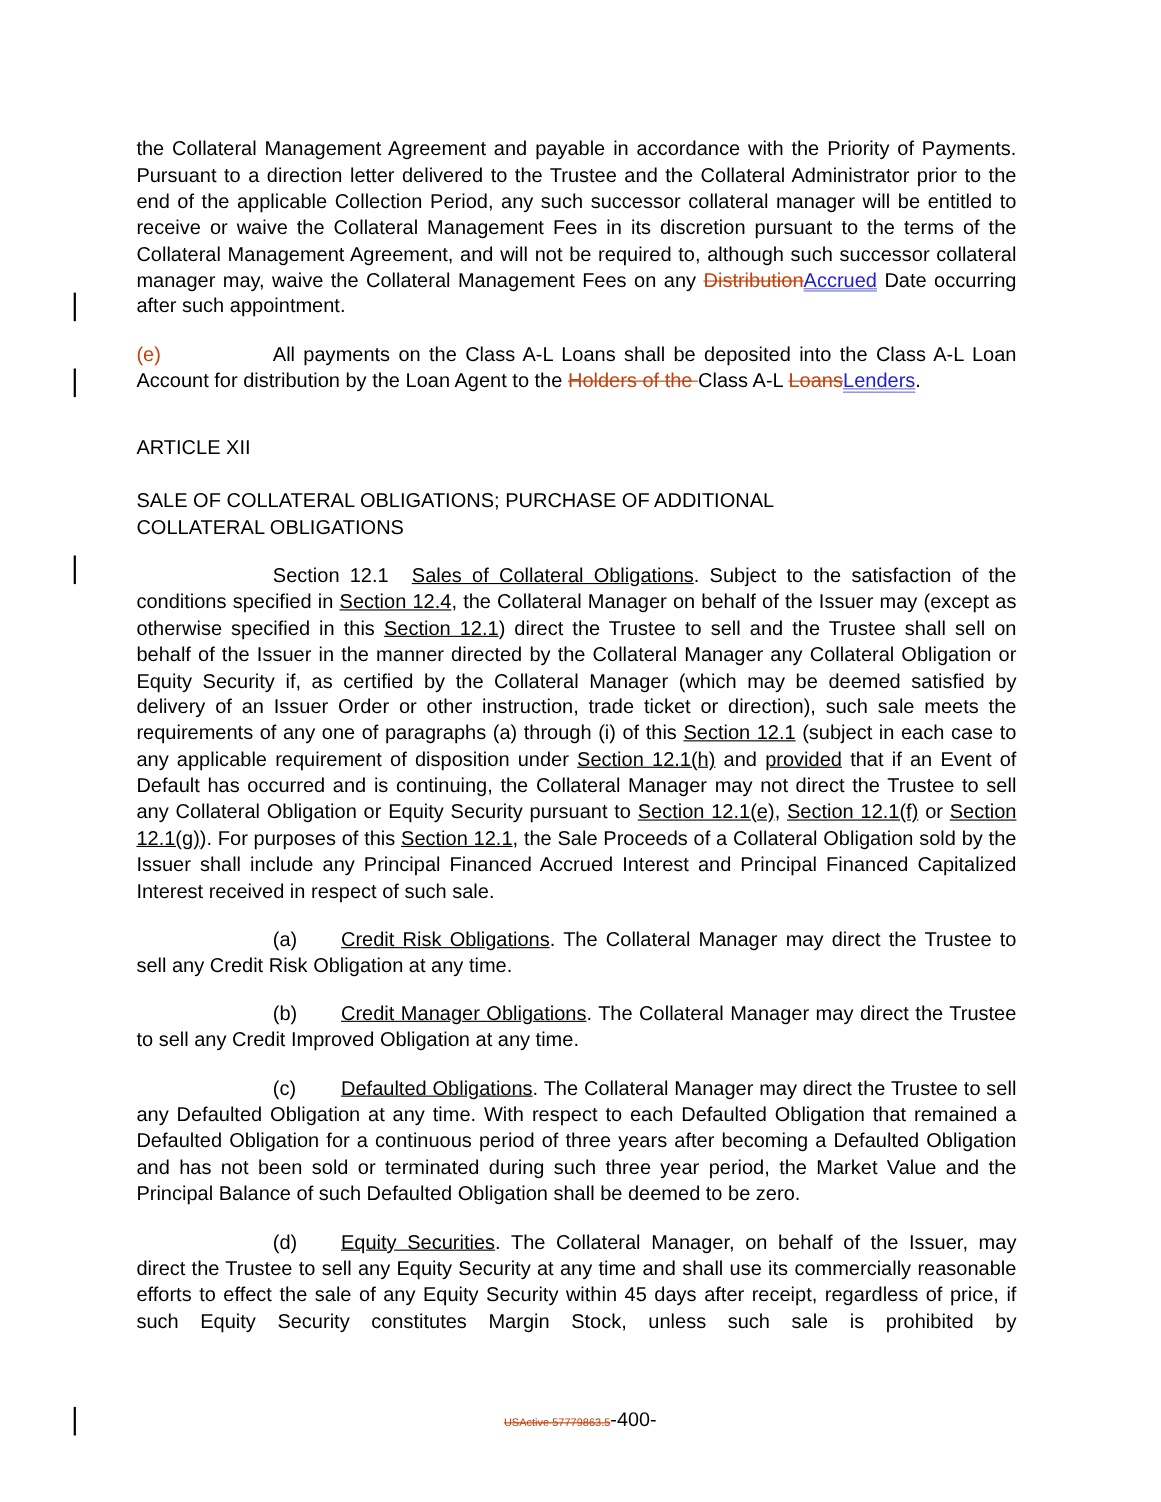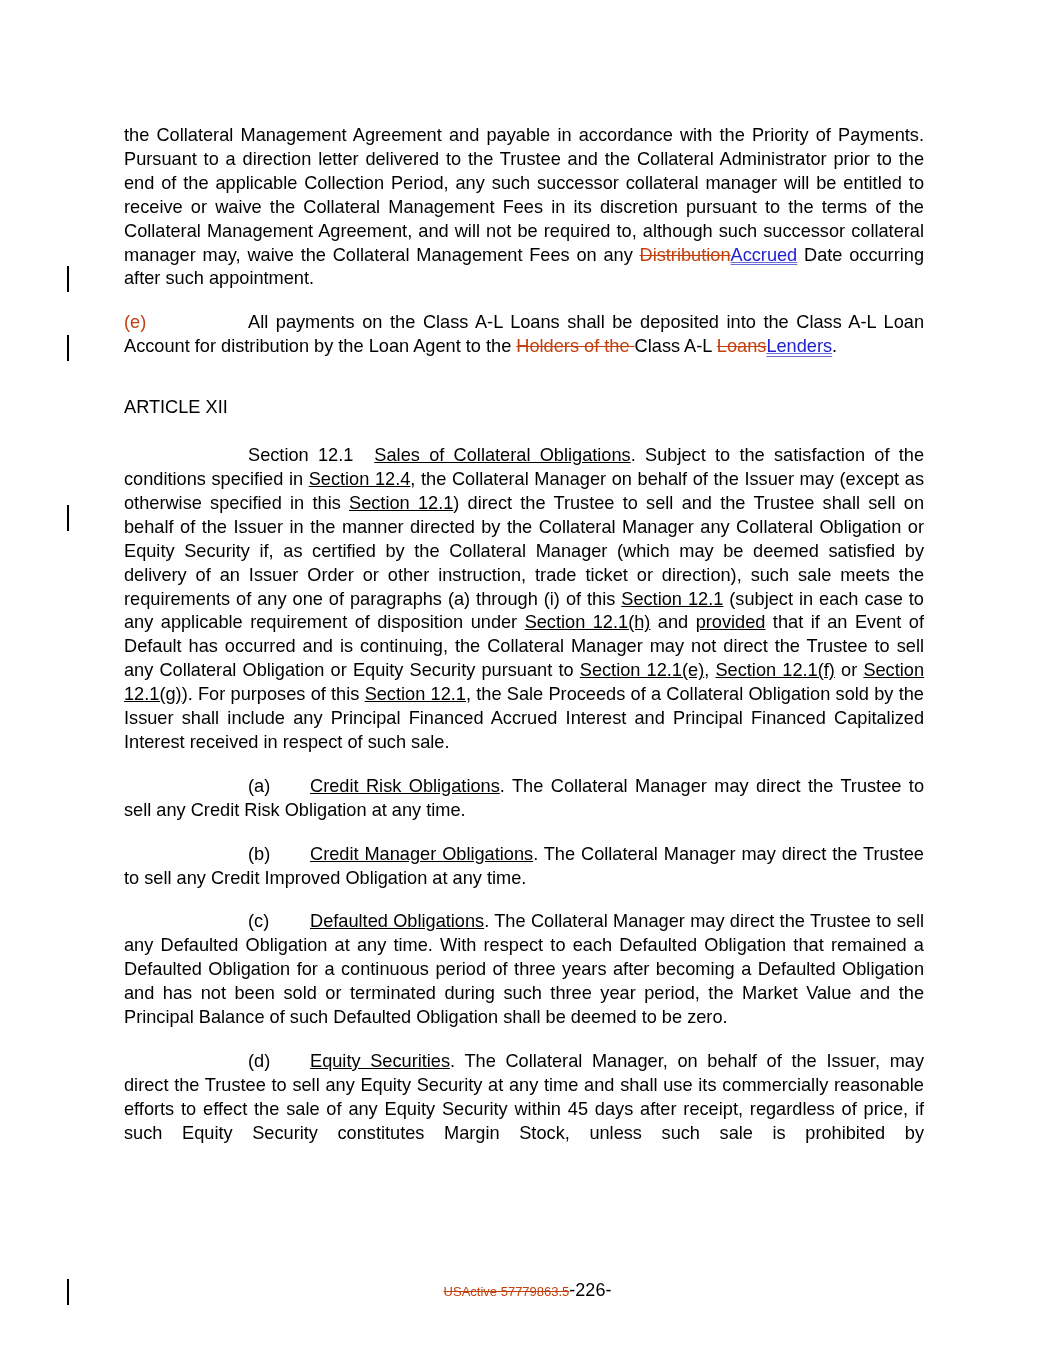--- a/index.html
+++ b/index.html
@@ -9,21 +9,21 @@
   .p { text-align: justify; margin: 0; }
   .just-last { text-align-last: justify; }
   .del { color: #c2410c; text-decoration: line-through; }
   .ins { color: #2020d0; text-decoration: underline double; text-decoration-color: #6a6ad8; }
   .u { text-decoration: underline; }
   .center { text-align: left; margin: 0; }
   .changebar { position: absolute; left: 67px; width: 2px; background: #000; }
   .indent { display: inline-block; width: 124px; }
   .tab { display: inline-block; width: 62px; }
   .footer { position: absolute; top: 1280px; left: 0; width: 1055px; text-align: center; font-size: 18px; }
-  .footer .del { font-size: 13px; }
+  .footer .del { font-size: 10px; }
 </style>
 </head>
 <body>
 
 <div class="changebar" style="top:266px;height:26px;"></div>
 <div class="changebar" style="top:335px;height:26px;"></div>
 <div class="changebar" style="top:505px;height:26px;"></div>
 <div class="changebar" style="top:1279px;height:26px;"></div>
 
 <div class="page">
@@ -32,20 +32,24 @@
     <span>the Collateral Management Agreement and payable in accordance with the Priority of Payments. Pursuant to a direction letter delivered to the Trustee and the Collateral Administrator prior to the end of the applicable Collection Period, any such successor collateral manager will be entitled to receive or waive the Collateral Management Fees in its discretion pursuant to the terms of the Collateral Management Agreement, and will not be required to, although such successor collateral manager may, waive the Collateral Management Fees on any</span>
     <span class="del">Distribution</span><span class="ins">Accrued</span><span> Date occurring after such appointment.</span>
   </p>
 
   <p class="p" style="margin-bottom:37px;">
     <span class="del" style="display:inline-block;width:124px;text-decoration:none;">(e) </span><span>All payments on the Class A-L Loans shall be deposited into the Class A-L Loan Account for distribution by the Loan Agent to the </span><span class="del">Holders of the </span><span>Class A-L </span><span class="del">Loans</span><span class="ins">Lenders</span><span>.</span>
   </p>
 
   <p class="center" style="margin-bottom:24px;">ARTICLE XII</p>
 
+  <p class="center" style="margin-bottom:20px;">
+    <span>SALE OF COLLATERAL OBLIGATIONS; PURCHASE OF ADDITIONAL</span><br>
+    <span>COLLATERAL OBLIGATIONS</span>
+  </p>
 
   <p class="p" style="margin-bottom:20px;">
     <span class="indent"></span><span>Section 12.1</span><span style="display:inline-block;width:21px;"></span><span class="u">Sales of Collateral Obligations</span><span>.  Subject to the satisfaction of the conditions specified in </span><span class="u">Section 12.4</span><span>, the Collateral Manager on behalf of the Issuer may (except as otherwise specified in this </span><span class="u">Section 12.1</span><span>) direct the Trustee to sell and the Trustee shall sell on behalf of the Issuer in the manner directed by the Collateral Manager any Collateral Obligation or Equity Security if, as certified by the Collateral Manager (which may be deemed satisfied by delivery of an Issuer Order or other instruction, trade ticket or direction), such sale meets the requirements of any one of paragraphs (a) through (i) of this </span><span class="u">Section 12.1</span><span> (subject in each case to any applicable requirement of disposition under </span><span class="u">Section 12.1(h)</span><span> and </span><span class="u">provided</span><span> that if an Event of Default has occurred and is continuing, the Collateral Manager may not direct the Trustee to sell any Collateral Obligation or Equity Security pursuant to </span><span class="u">Section 12.1(e)</span><span>, </span><span class="u">Section 12.1(f)</span><span> or </span><span class="u">Section 12.1(g)</span><span>).  For purposes of this </span><span class="u">Section 12.1</span><span>, the Sale Proceeds of a Collateral Obligation sold by the Issuer shall include any Principal Financed Accrued Interest and Principal Financed Capitalized Interest received in respect of such sale.</span>
   </p>
 
   <p class="p" style="margin-bottom:20px;">
     <span class="indent"></span><span class="tab">(a)</span><span class="u">Credit Risk Obligations</span><span>.  The Collateral Manager may direct the Trustee to sell any Credit Risk Obligation at any time.</span>
   </p>
 
   <p class="p" style="margin-bottom:20px;">
@@ -55,14 +59,14 @@
   <p class="p" style="margin-bottom:20px;">
     <span class="indent"></span><span class="tab">(c)</span><span class="u">Defaulted Obligations</span><span>.  The Collateral Manager may direct the Trustee to sell any Defaulted Obligation at any time.  With respect to each Defaulted Obligation that remained a Defaulted Obligation for a continuous period of three years after becoming a Defaulted Obligation and has not been sold or terminated during such three year period, the Market Value and the Principal Balance of such Defaulted Obligation shall be deemed to be zero.</span>
   </p>
 
   <p class="p just-last">
     <span class="indent"></span><span class="tab">(d)</span><span class="u">Equity Securities</span><span>.  The Collateral Manager, on behalf of the Issuer, may direct the Trustee to sell any Equity Security at any time and shall use its commercially reasonable efforts to effect the sale of any Equity Security within 45 days after receipt, regardless of price, if such Equity Security constitutes Margin Stock, unless such sale is prohibited by</span>
   </p>
 </div>
 
 <div class="footer">
-  <span class="del">USActive 57779863.5</span><span>-226-</span>
+  <span class="del">USActive 57779863.5</span><span>-400-</span>
 </div>
 
 </body></html>

